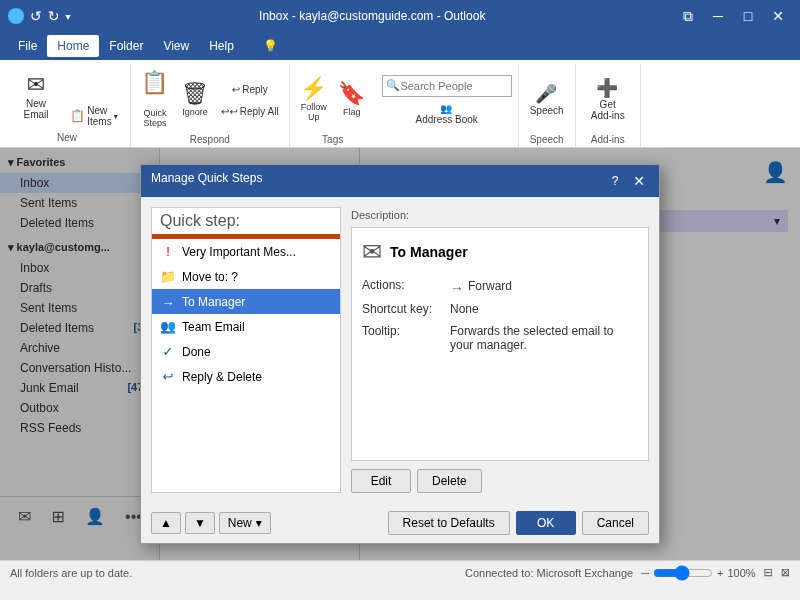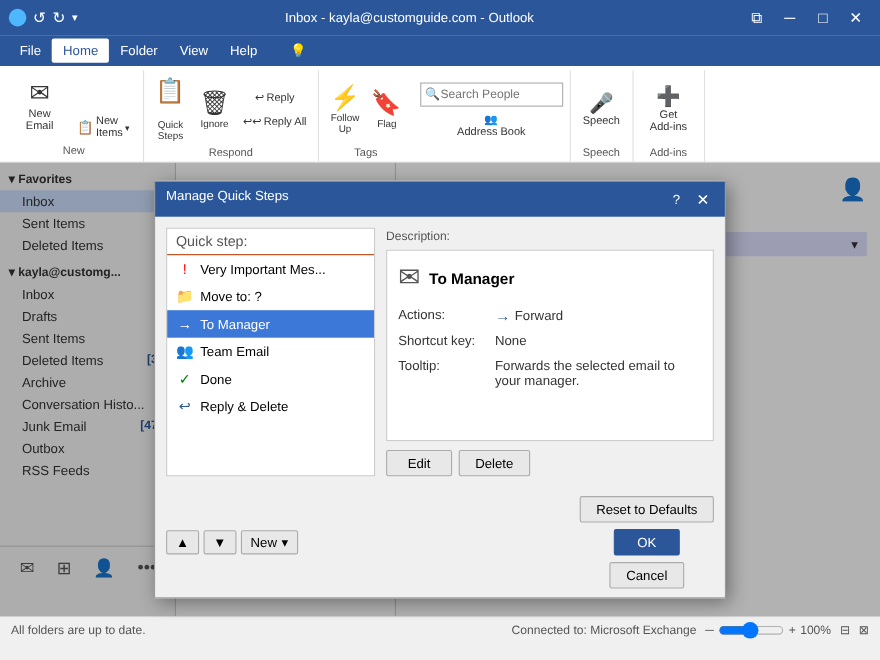--- a/index.html
+++ b/index.html
@@ -206,21 +206,21 @@
       gap: 10px;
     }
     .modal-left {
       width: 190px;
       background: white;
       border: 1px solid #ccc;
       display: flex;
       flex-direction: column;
     }
     .modal-left-header {
-      font-size: 13px; color: #555; padding: 4px 8px; border-bottom: 1px solid #c2410c;
+      font-size: 16px; color: #555; padding: 4px 8px; border-bottom: 5px solid #c2410c;
     }
     .quick-step-item {
       display: flex; align-items: center; gap: 6px;
       padding: 5px 8px; font-size: 12px; cursor: pointer;
     }
     .quick-step-item.selected { background: #3c78d8; color: white; }
     .qs-icon { font-size: 13px; width: 16px; text-align: center; }
 
     .modal-right {
       flex: 1;
@@ -251,21 +251,21 @@
     .desc-arrow { color: #2b579a; font-size: 14px; }
 
     .modal-footer {
       display: flex;
       padding: 8px 10px;
       gap: 6px;
       align-items: center;
       justify-content: space-between;
     }
     .modal-footer-left { display: flex; gap: 4px; align-items: center; }
-    .modal-footer-right { display: flex; gap: 6px; align-items: center; flex-direction: column; }
+    .modal-footer-right { display: flex; gap: 6px; align-items: center; }
     .modal-btn {
       background: #e8e8e8; border: 1px solid #ababab; padding: 4px 14px;
       font-size: 12px; cursor: pointer; border-radius: 2px; min-width: 60px; text-align: center;
     }
     .modal-btn.primary { background: #2b579a; color: white; border-color: #2b579a; }
     .arrow-btn {
       background: #e8e8e8; border: 1px solid #ababab; padding: 3px 8px;
       font-size: 12px; cursor: pointer; border-radius: 2px;
     }
     .new-dropdown-btn {

